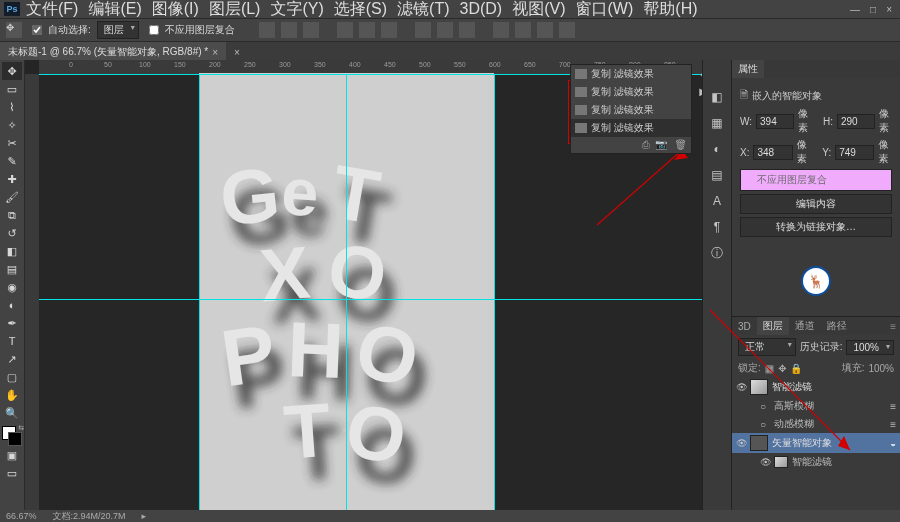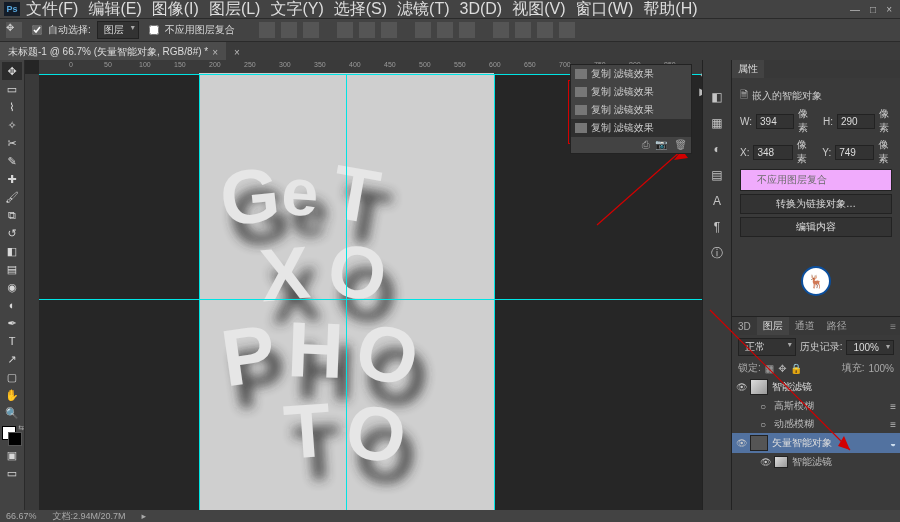--- a/index.html
+++ b/index.html
@@ -310,22 +310,22 @@
       <div class="row">
         <span>X:</span>
           <span class="inp">348</span>
           <span>像素</span>
         <span style="width:6px"></span>
         <span>Y:</span>
           <span class="inp">749</span>
           <span>像素</span>
       </div>
       <div class="disabledBox">不应用图层复合</div>
+      <div class="btn">编辑内容</div>
       <div class="btn">转换为链接对象…</div>
-      <div class="btn">编辑内容</div>
     </div>
 
     <div class="mid">
       <div class="deerBadge">🦌</div>
     </div>
 
     <div class="layersHead">
       <span class="pt">3D</span>
       <span class="pt on">图层</span>
       <span class="pt">通道</span>

